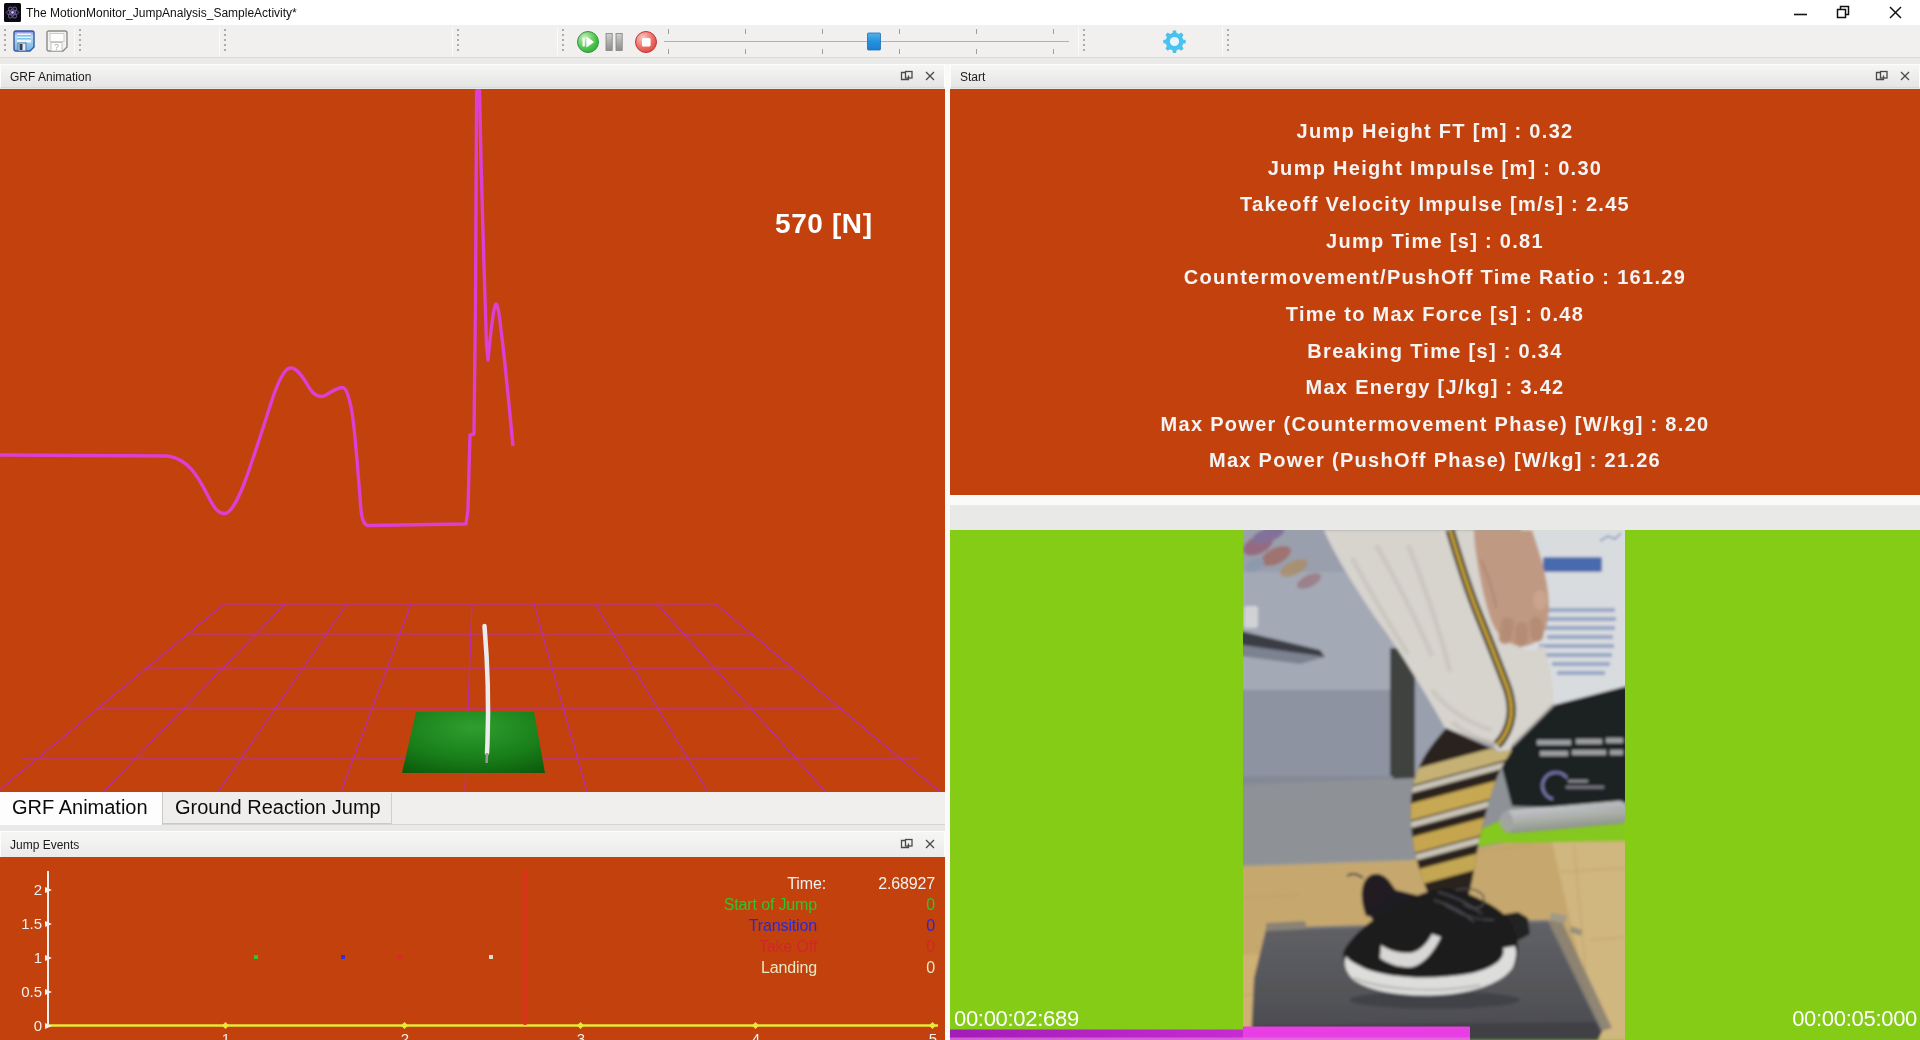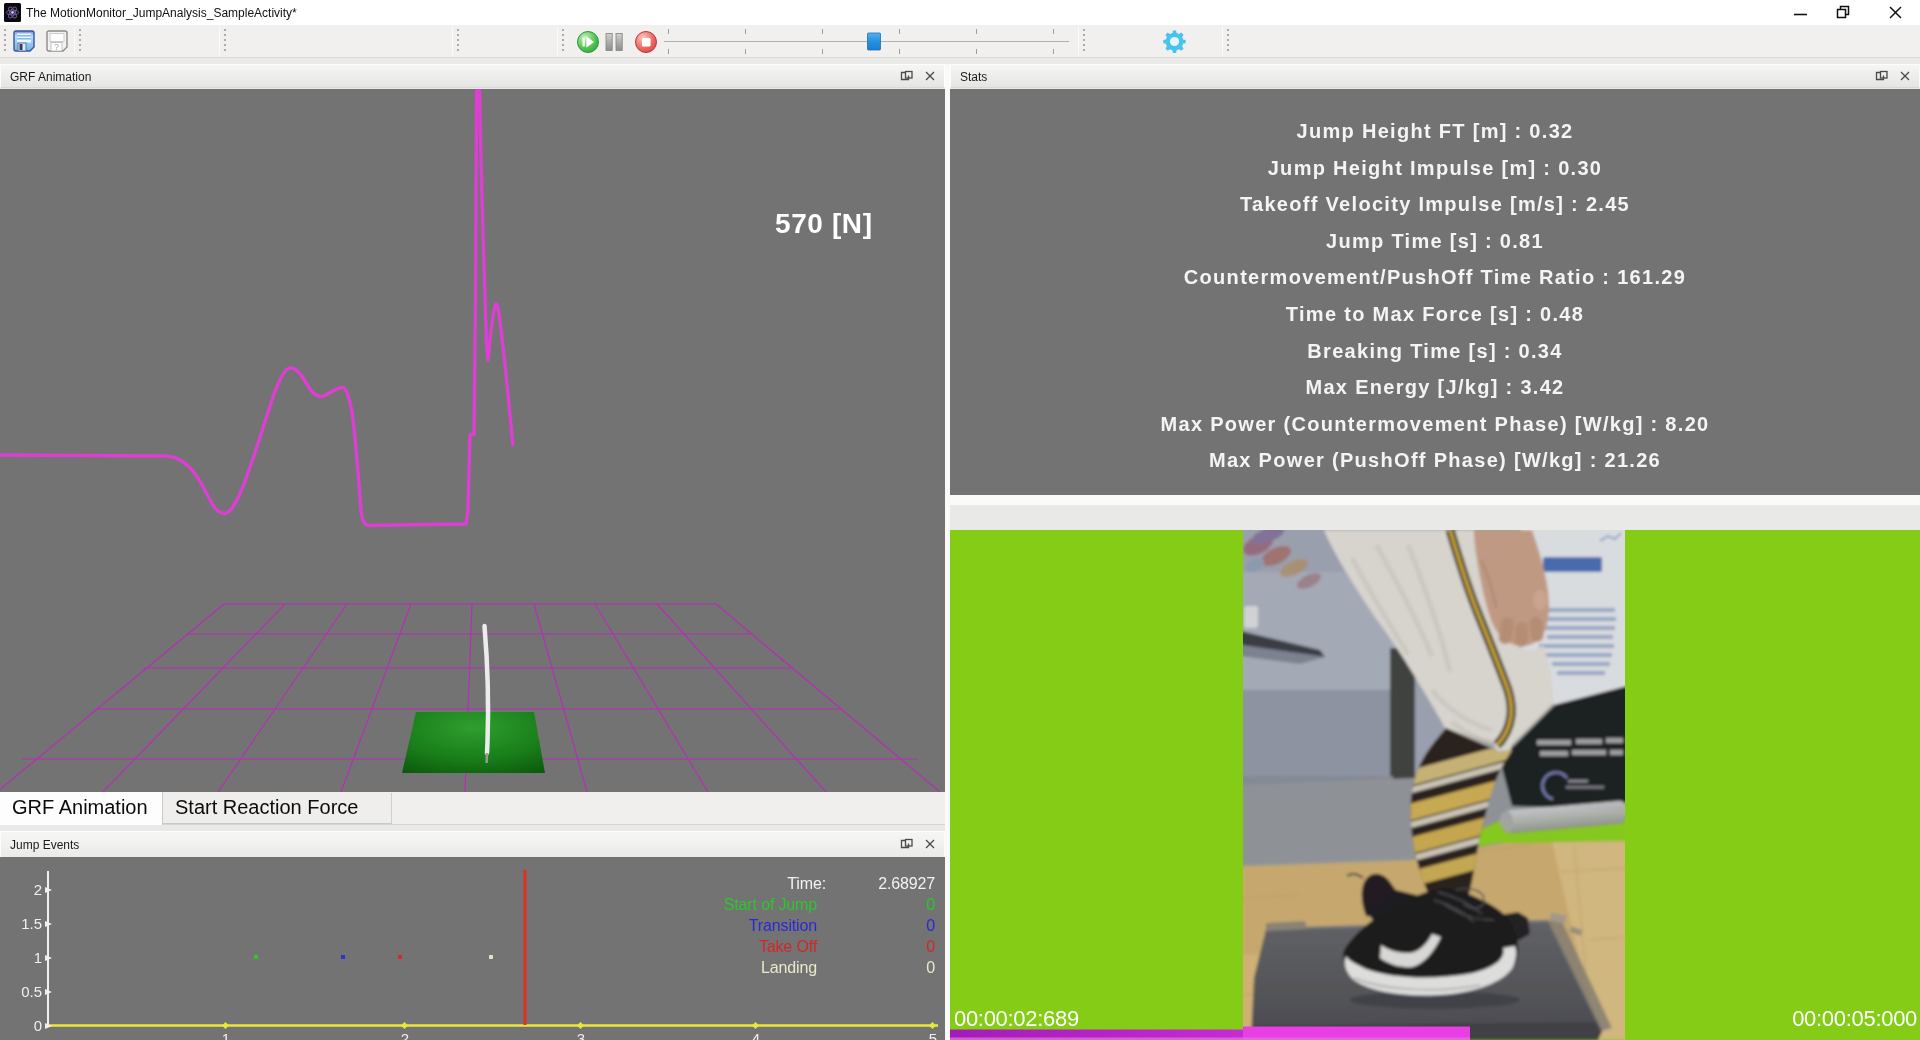--- a/index.html
+++ b/index.html
@@ -11,21 +11,21 @@
   #titlebar { left:0; top:0; width:1920px; height:25px; background:#ffffff; }
   #titletext { left:26px; top:6px; font-size:12px; color:#111; }
   #toolbar { left:0; top:25px; width:1920px; height:33px; background:#f1f0ef; border-bottom:1px solid #d9d9d7; }
   #dockstrip { left:0; top:59px; width:1920px; height:5px; background:#e9e9e7; }
   .handle { position:absolute; top:4px; width:2px; height:24px;
      background-image:repeating-linear-gradient(180deg,#ababab 0 2px,transparent 2px 5px); }
   .tsep { position:absolute; top:2px; width:1px; height:28px; background:#c9c9c7; border-right:1px solid #fbfbfa; }
   
   .ptitle { background:linear-gradient(180deg,#f6f6f5,#e5e5e3); border:1px solid #fdfdfc; border-bottom:1px solid #d9d9d7; }
   .ptitle .txt { position:absolute; left:9px; top:5px; font-size:12px; color:#1b1b1b; }
-  .black { background:#737373; }
+  .black { background:#c2410c; }
   .dockicons { position:absolute; top:5px; }
 </style>
 </head>
 <body>
 <div id="app">
 
   <div class="abs" id="titlebar"></div>
   <svg class="abs" style="left:4px;top:3px" width="18" height="19">
     <rect x="0" y="0" width="17" height="19" rx="1.5" fill="#0b0b0d"></rect>
     <g stroke="#6e5da0" stroke-width="1" fill="none">
@@ -195,21 +195,21 @@
                L481,160 L483.5,250 L486.5,345 L488,360 L489,350 C491,330 493,310 495.5,304.5
                C497,302 499,310 501,330 C505,360 509,405 513,446" stroke="#dc3fd2" stroke-width="3.4" fill="none" stroke-linejoin="round"></path>
       <text x="775" y="233" font-size="28" fill="#ffffff" font-family="Liberation Sans" letter-spacing="0.6" font-weight="bold">570 [N]</text>
     </svg>
   </div>
 
   <div class="abs" style="left:0;top:792px;width:945px;height:33px;background:#f0efee;border-bottom:1px solid #d6d6d4">
     <div class="abs" style="left:0;top:0;width:163px;height:33px;background:#fdfdfd;border-right:1px solid #c9c9c7;"></div>
     <div class="abs" style="left:12px;top:4px;font-size:20px;color:#0c0c0c;">GRF Animation</div>
     <div class="abs" style="left:163px;top:1px;width:229px;height:31px;background:#efeeed;border-right:1px solid #cfcfcd;border-bottom:1px solid #c9c9c7"></div>
-    <div class="abs" style="left:175px;top:4px;font-size:20px;color:#0c0c0c;">Start Reaction Force</div>
+    <div class="abs" style="left:175px;top:4px;font-size:20px;color:#0c0c0c;">Ground Reaction Jump</div>
   </div>
 
   <div class="abs ptitle" style="left:0;top:831px;width:945px;height:40px">
     <div class="txt" style="top:6px">Jump Events</div>
     <svg class="dockicons" style="left:871px;top:6px" width="66" height="14">
       <g stroke="#4a4a4a" stroke-width="1.3" fill="none">
         <path d="M36.5,5.5 v4 h-7 v-7 h4"></path>
           <rect x="33.5" y="1.5" width="6.5" height="6.5"></rect>
         <line x1="54" y1="2" x2="62" y2="10"></line>
           <line x1="62" y1="2" x2="54" y2="10"></line>
@@ -269,21 +269,21 @@
         <text x="817" y="973" fill="#e8e8c8">Landing</text>
         <text x="935" y="973" fill="#e8e8c8">0</text>
       </g>
     </svg>
   </div>
 
   <div class="abs" style="left:945px;top:64px;width:5px;height:976px;background:#fafaf9"></div>
   <div class="abs" style="left:950px;top:495px;width:970px;height:10px;background:#fafaf9"></div>
 
   <div class="abs ptitle" style="left:950px;top:64px;width:970px;height:24px">
-    <div class="txt">Stats</div>
+    <div class="txt">Start</div>
     <svg class="dockicons" style="left:896px" width="66" height="14">
       <g stroke="#4a4a4a" stroke-width="1.3" fill="none">
         <path d="M36.5,5.5 v4 h-7 v-7 h4"></path>
           <rect x="33.5" y="1.5" width="6.5" height="6.5"></rect>
         <line x1="54" y1="2" x2="62" y2="10"></line>
           <line x1="62" y1="2" x2="54" y2="10"></line>
       </g>
     </svg>
   </div>
   <div class="abs black" style="left:950px;top:89px;width:970px;height:406px">

